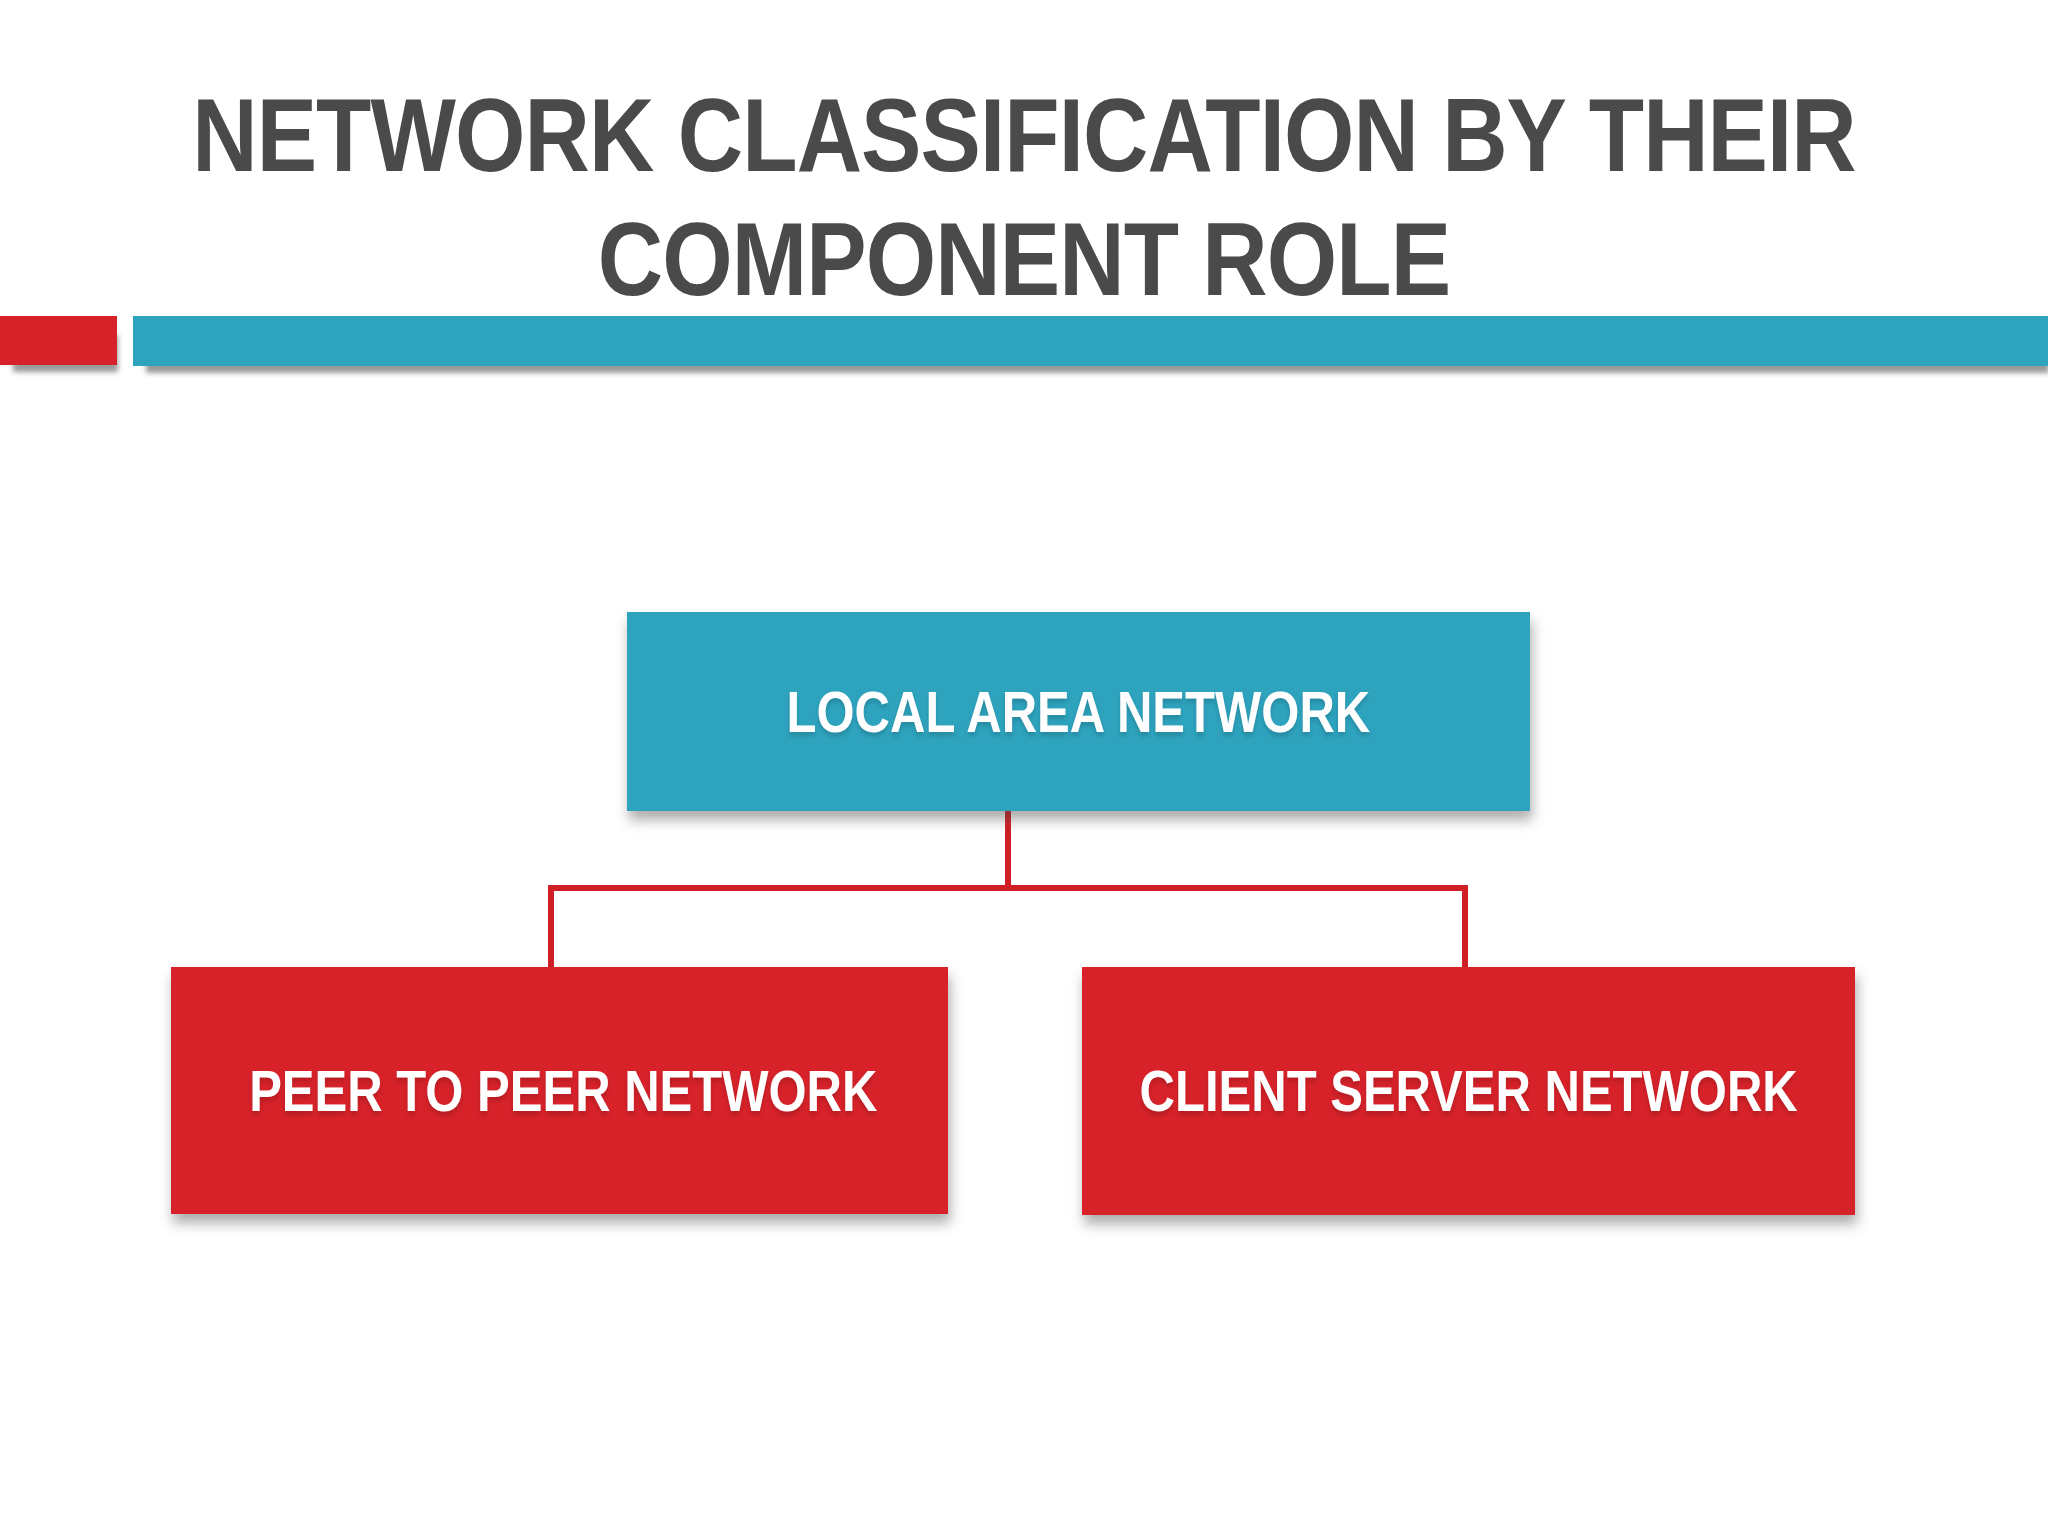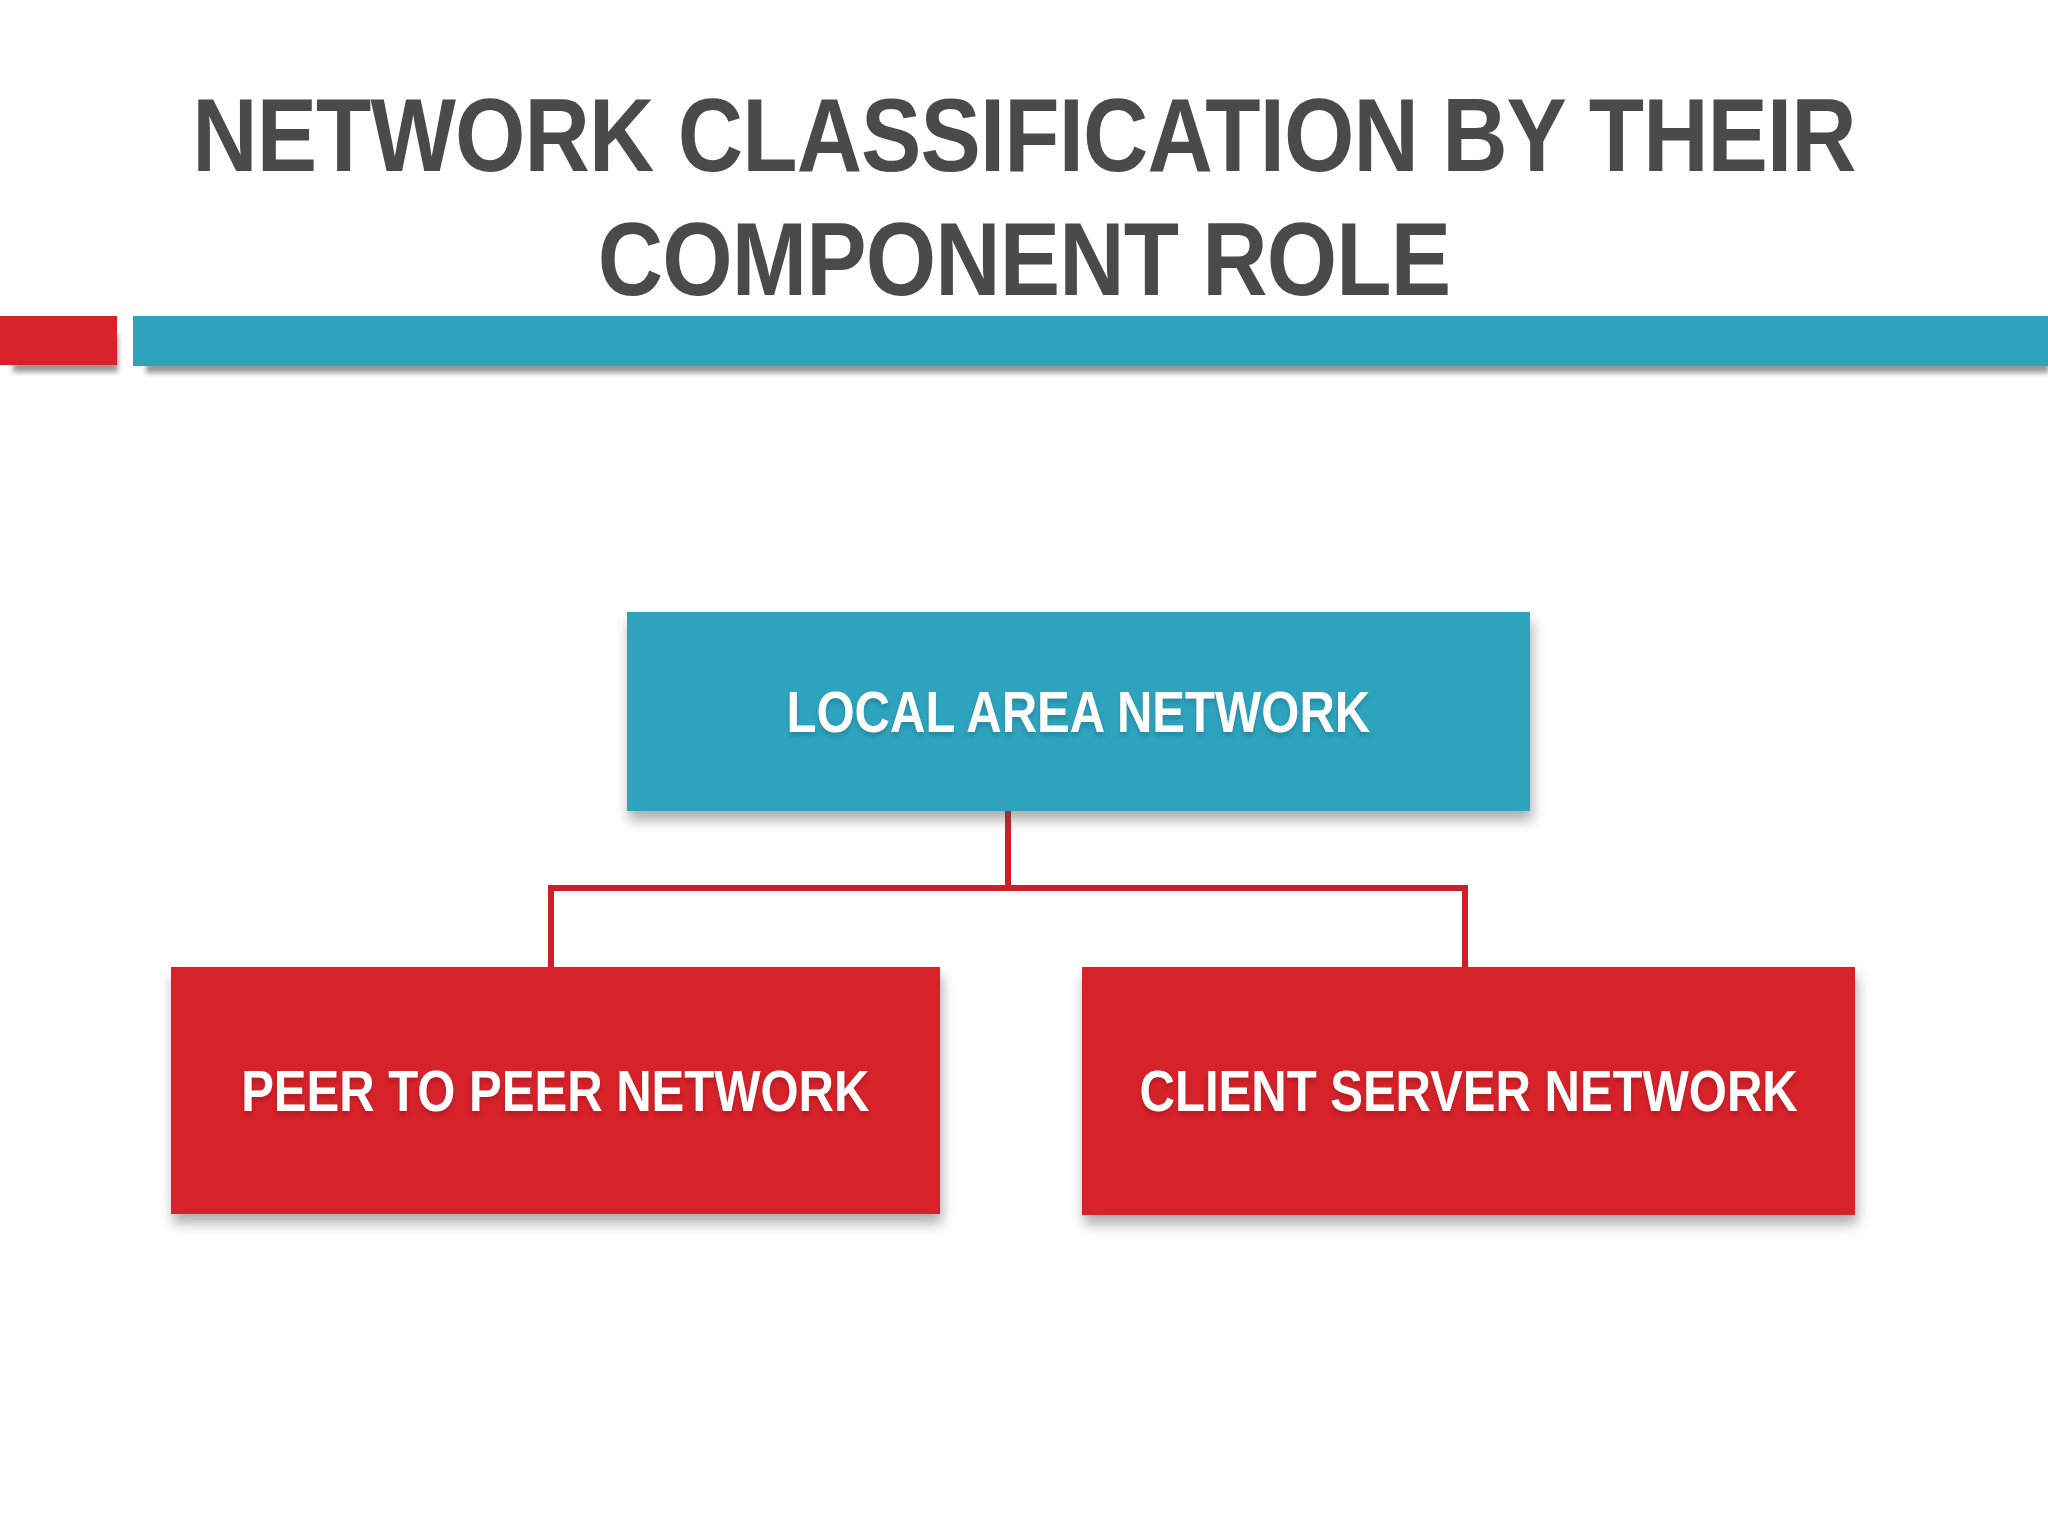--- a/index.html
+++ b/index.html
@@ -94,20 +94,21 @@
     width: 903px;
     height: 199px;
     background: #2ea3be;
   }
   .node-p2p {
     left: 171px;
     top: 938px;
     width: 769px;
     height: 247px;
     background: #d7222a;
+    padding-left: 8px;
   }
   .node-cs {
     left: 1082px;
     top: 938px;
     width: 773px;
     height: 248px;
     background: #d7222a;
     align-items: center;
   }
 

